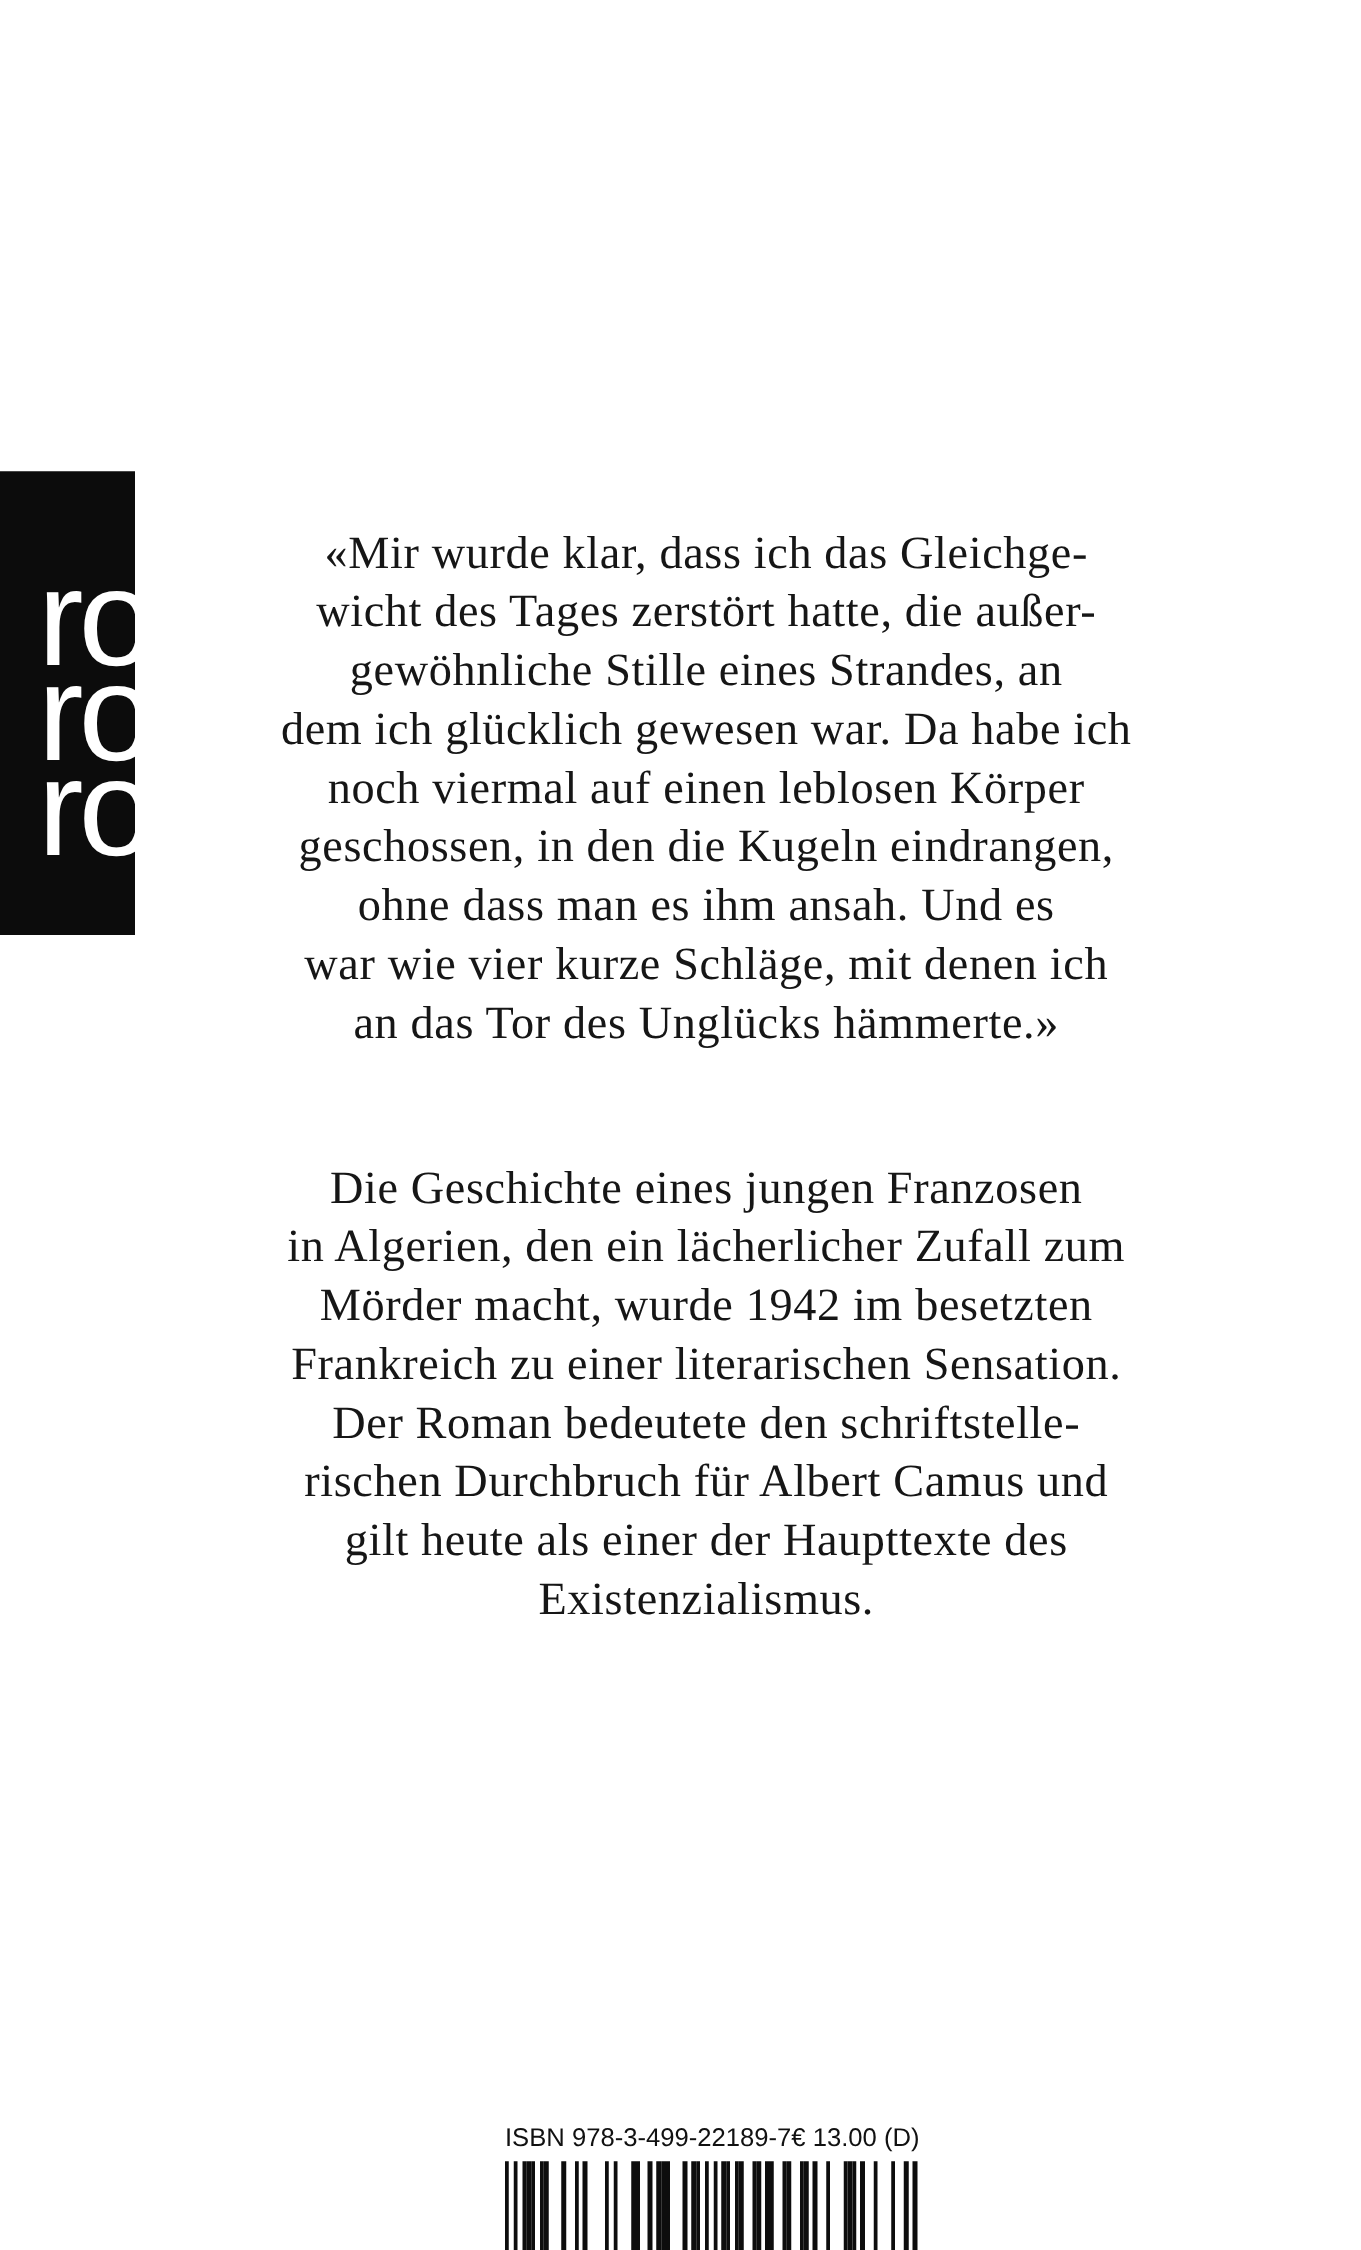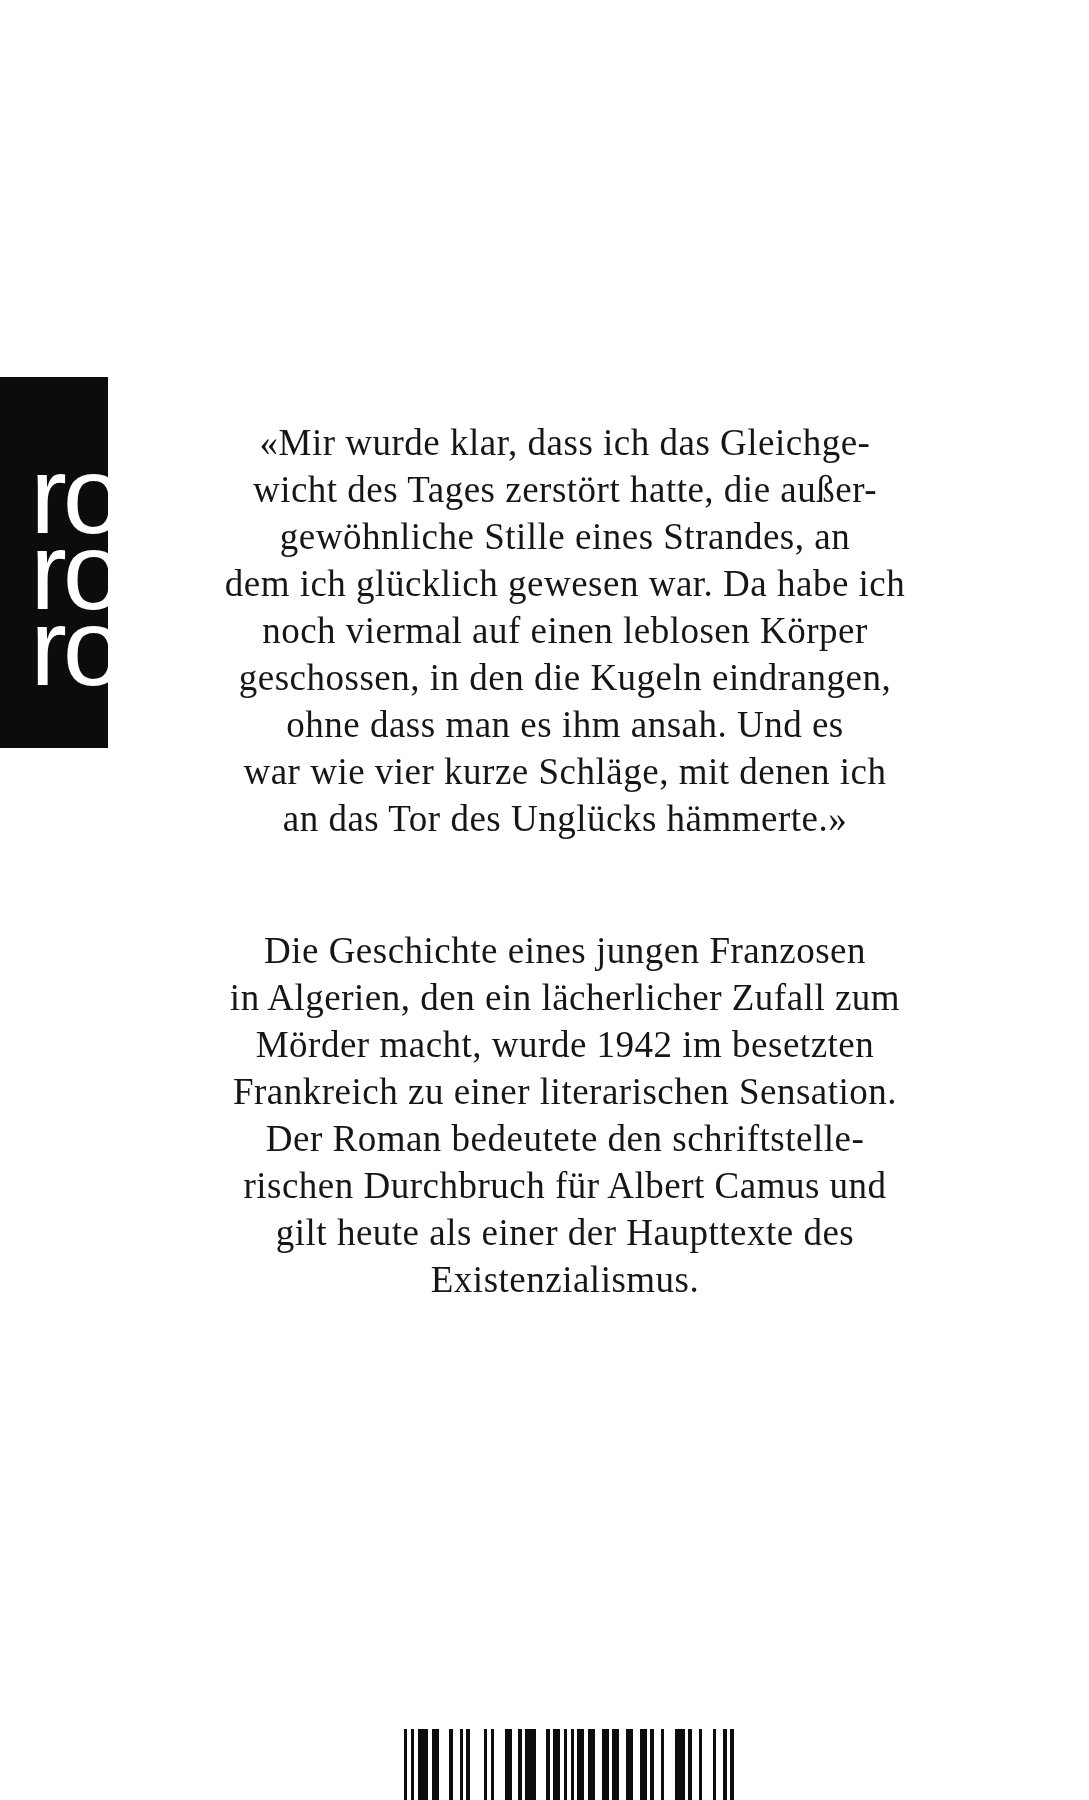--- a/index.html
+++ b/index.html
@@ -98,20 +98,24 @@
     <div class="blurb">Die Geschichte eines jungen Franzosen
 in Algerien, den ein lächerlicher Zufall zum
 Mörder macht, wurde 1942 im besetzten
 Frankreich zu einer literarischen Sensation.
 Der Roman bedeutete den schriftstelle-
 rischen Durchbruch für Albert Camus und
 gilt heute als einer der Haupttexte des
 Existenzialismus.</div>
   </div>
 
+  <div class="isbn-row">
+    <span>ISBN 978-3-499-22189-7</span>
+    <span>€ 13.00 (D)</span>
+  </div>
 
   <div class="barcode">
       <span class="module" style="width: 3.48421px; background: rgb(13, 13, 13);"></span>
       <span class="module" style="width: 3.48421px; background: transparent;"></span>
       <span class="module" style="width: 3.48421px; background: rgb(13, 13, 13);"></span>
       <span class="module" style="width: 3.48421px; background: transparent;"></span>
       <span class="module" style="width: 3.48421px; background: rgb(13, 13, 13);"></span>
       <span class="module" style="width: 3.48421px; background: rgb(13, 13, 13);"></span>
       <span class="module" style="width: 3.48421px; background: rgb(13, 13, 13);"></span>
       <span class="module" style="width: 3.48421px; background: transparent;"></span>

